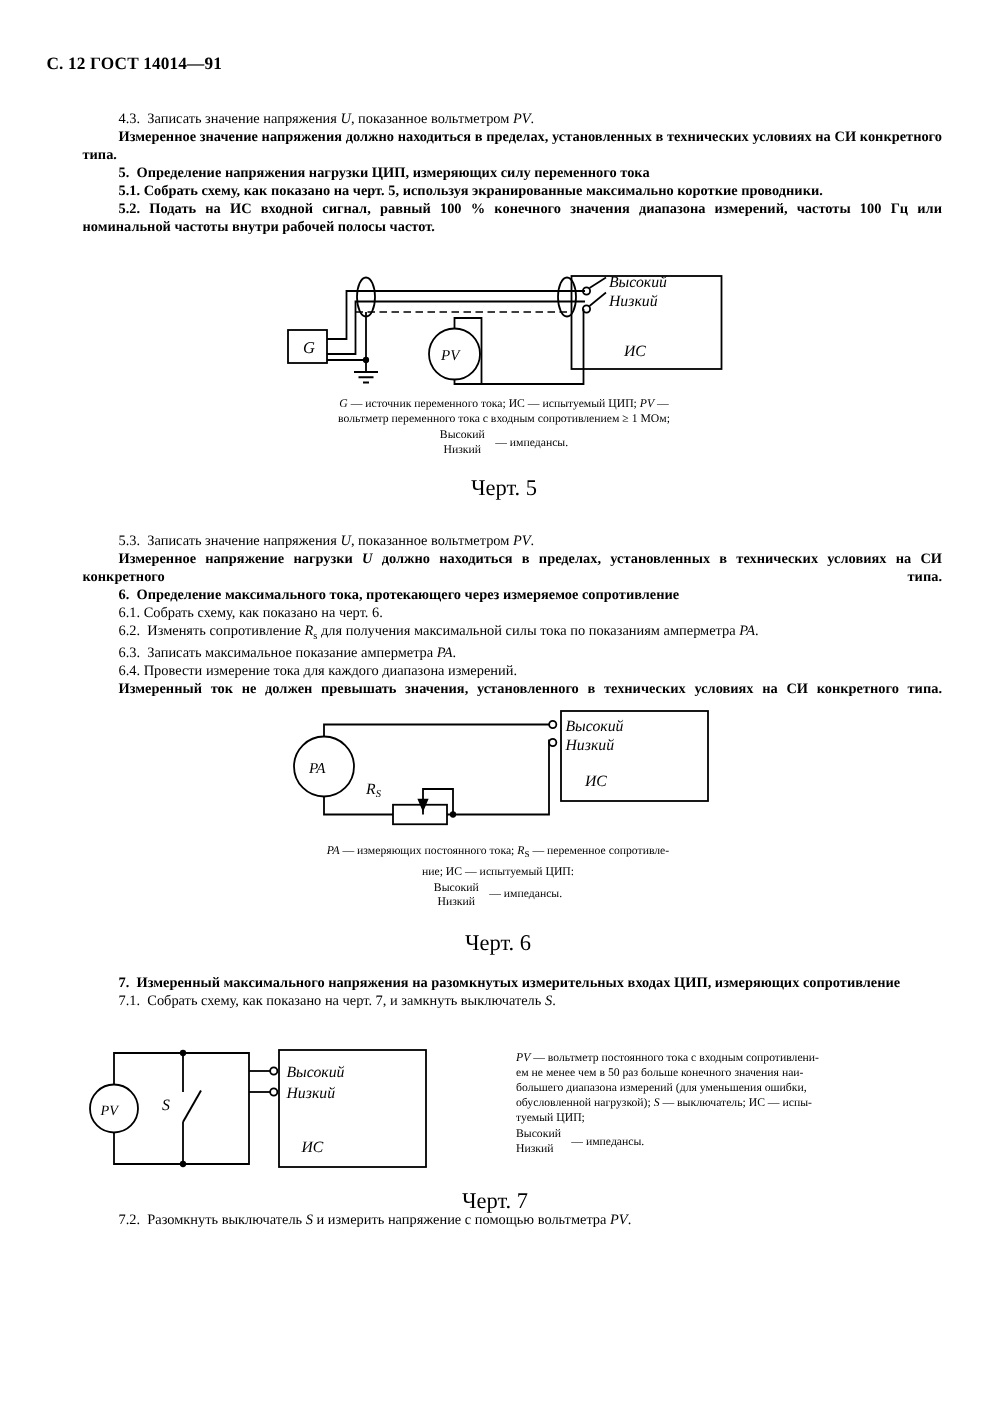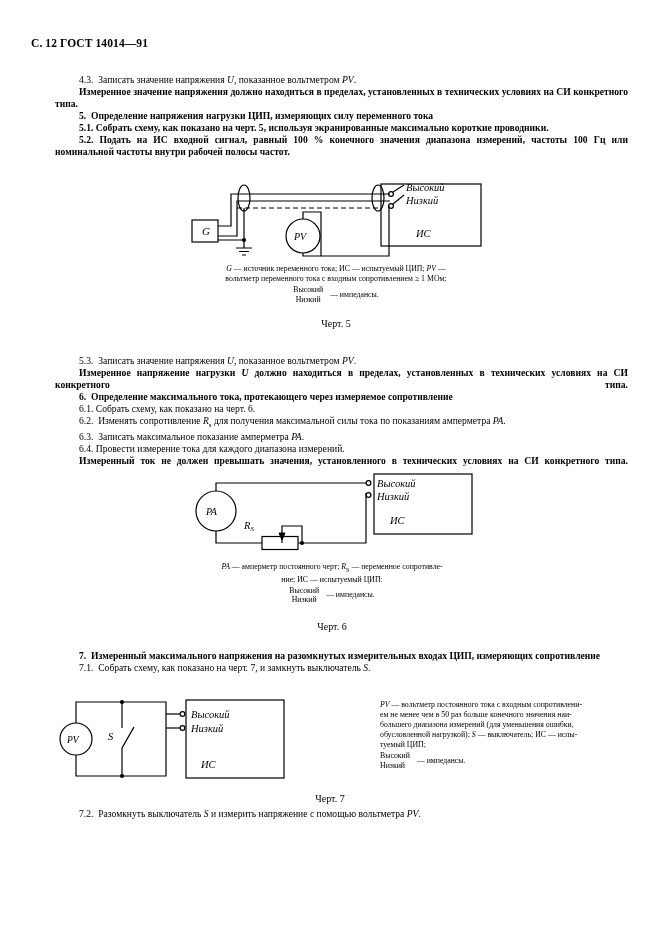--- a/index.html
+++ b/index.html
@@ -52,21 +52,21 @@
   .fcap.lefted { text-align: justify; text-align-last: left; }
   .imp {
     display: inline-block;
     vertical-align: middle;
     text-align: center;
     line-height: 9.6px;
   }
   .impbr { display: inline-block; vertical-align: middle; line-height:9.6px; }
   .chert {
     position: absolute;
-    font-size: 10px;
+    font-size: 15px;
     text-align: center;
     width: 120px;
   }
   svg { display: block; }
   .fig { position: absolute; }
 </style>
 </head>
 <body>
 
 <div class="page">
@@ -190,21 +190,21 @@
       <circle cx="190.5" cy="23" r="2.4" fill="none" stroke="#000" stroke-width="1.2"></circle>
       <text x="66" y="57" font-family="'Liberation Serif',serif" font-size="10.5" font-style="italic">R<tspan font-size="7" dy="2">S</tspan></text>
       <text x="199" y="15" font-family="'Liberation Serif',serif" font-size="10.5" font-style="italic">Высокий</text>
       <text x="199" y="28" font-family="'Liberation Serif',serif" font-size="10.5" font-style="italic">Низкий</text>
       <text x="212" y="52" font-family="'Liberation Serif',serif" font-size="10.5" font-style="italic">ИС</text>
     </svg>
   </div>
 
   <div class="fcap" style="left:182px; top:562px; width:300px;">
     <span class="ln">
-      <i class="it">PA</i><span> — амперметр постоянного черт; </span><i class="it">R</i><sub style="font-size:6px">S</sub><span> — переменное сопротивле-</span>
+      <i class="it">PA</i><span> — измеряющих постоянного тока; </span><i class="it">R</i><sub style="font-size:6px">S</sub><span> — переменное сопротивле-</span>
     </span>
     <span class="ln">ние; ИС — испытуемый ЦИП:</span>
     <span class="ln" style="margin-top:1px;">
       <span class="imp">
         <span style="display:block">Высокий</span>
         <span style="display:block">Низкий</span>
       </span>
       <span class="impbr" style="margin-left:5px;">— импедансы.</span>
     </span>
   </div>
@@ -241,21 +241,21 @@
       <path d="M108 16 L122 16" fill="none" stroke="#000" stroke-width="1.2"></path>
       <path d="M108 30 L122 30" fill="none" stroke="#000" stroke-width="1.2"></path>
       <circle cx="124.5" cy="16" r="2.4" fill="none" stroke="#000" stroke-width="1.2"></circle>
       <circle cx="124.5" cy="30" r="2.4" fill="none" stroke="#000" stroke-width="1.2"></circle>
       <text x="133" y="20" font-family="'Liberation Serif',serif" font-size="10.5" font-style="italic">Высокий</text>
       <text x="133" y="34" font-family="'Liberation Serif',serif" font-size="10.5" font-style="italic">Низкий</text>
       <text x="143" y="70" font-family="'Liberation Serif',serif" font-size="10.5" font-style="italic">ИС</text>
     </svg>
   </div>
 
-  <div class="fcap lefted" style="left:344px; top:700px; width:281px;margin-left:36px;">
+  <div class="fcap lefted" style="left:344px; top:700px; width:281px;">
     <span class="ln" style="text-align:left">
       <i class="it">PV</i><span> — вольтметр постоянного тока с входным сопротивлени-</span>
     </span>
     <span class="ln" style="text-align:left">ем не менее чем в 50 раз больше конечного значения наи-</span>
     <span class="ln" style="text-align:left">большего диапазона измерений (для уменьшения ошибки,</span>
     <span class="ln" style="text-align:center">
       <span>обусловленной нагрузкой); </span><i class="it">S</i><span> — выключатель; ИС — испы-</span>
     </span>
     <span class="ln" style="text-align:left">туемый ЦИП;</span>
     <span class="ln" style="margin-top:1px;">

